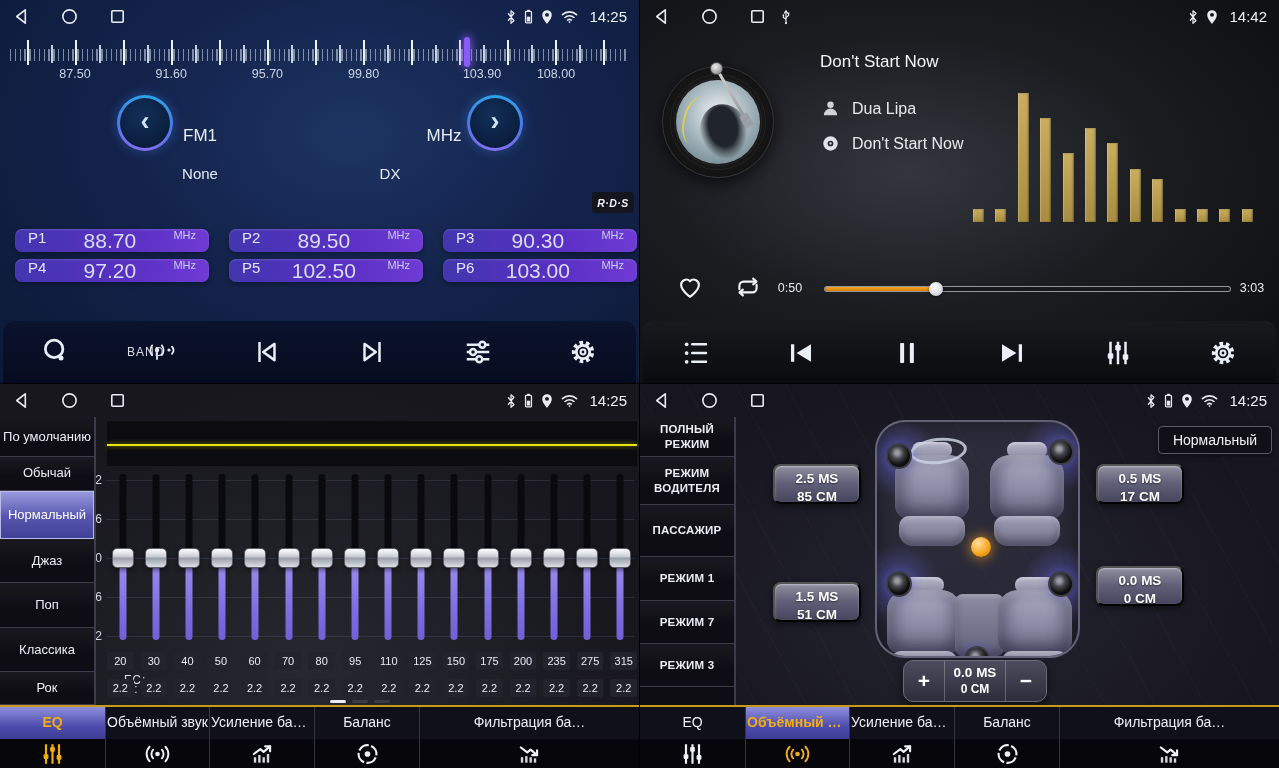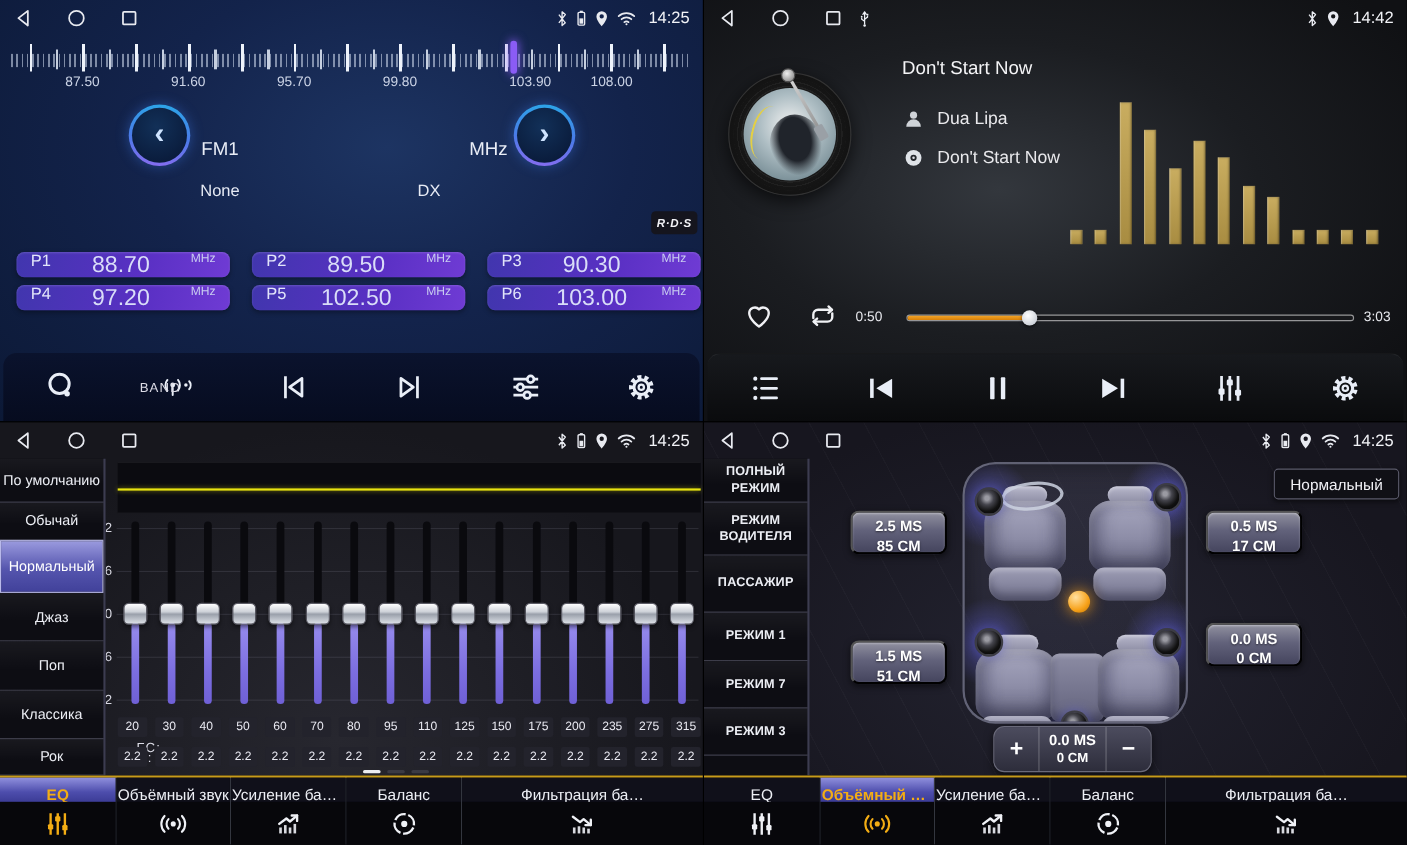--- a/index.html
+++ b/index.html
@@ -143,21 +143,21 @@
     display:flex; align-items:center; justify-content:center; cursor:pointer; }
   .pager { position:absolute; left:330px; top:316px; display:flex; gap:6px; }
   .pager span { width:16px; height:3px; border-radius:2px; background:#3a3a44; }
   .pager span.on { background:#ececf0; }
 
   
   .tabbar { position:absolute; left:0; right:0; bottom:0; height:63px; border-top:2px solid #c79b1a;
     display:grid; grid-template-columns:106px 104px 105px 105px 1fr; z-index:20; background:#08080d; }
   .tab { display:flex; flex-direction:column; border-right:1px solid rgba(165,175,195,.28); cursor:pointer; min-width:0; }
   .tab:last-child { border-right:none; }
-  .tab .lbl { height:22px; line-height:30px; text-align:center; font-size:14px; color:#edeff5; background:#10101a;
+  .tab .lbl { height:32px; line-height:30px; text-align:center; font-size:14px; color:#edeff5; background:#10101a;
     white-space:nowrap; overflow:hidden; text-overflow:ellipsis; padding:0 1px; }
   .tab .ico { flex:1; display:flex; align-items:center; justify-content:center; background:#07070b; color:#eff1f6; }
   .tab .ico svg { width:27px; height:26px; }
   .tab.active .lbl { background:linear-gradient(180deg,#8f8fdd 0%, #4d4dac 60%, #3c3c96 100%); color:#f3ad14; font-weight:bold; }
   .tab.active .ico { color:#f3ad14; }
 
   
   .preset-btn { position:absolute; left:518px; top:42px; width:114px; height:28px; background:#101016;
     border:1px solid #5a5a6a; border-radius:4px; color:#f0f0f5; font-size:14px; display:flex; align-items:center;
     justify-content:center; cursor:pointer; box-shadow:0 2px 5px rgba(0,0,0,.5); }

